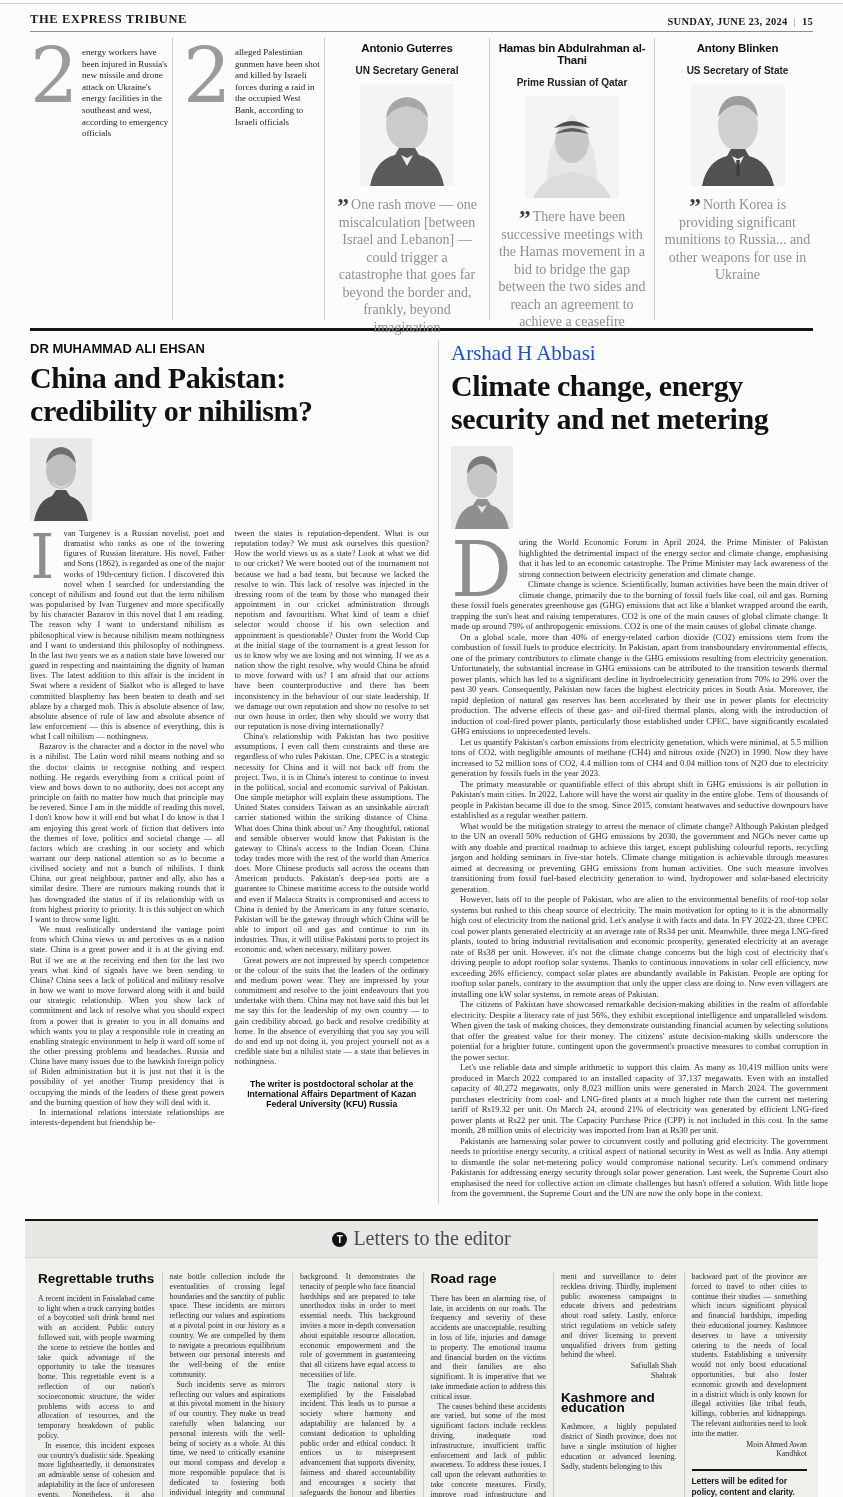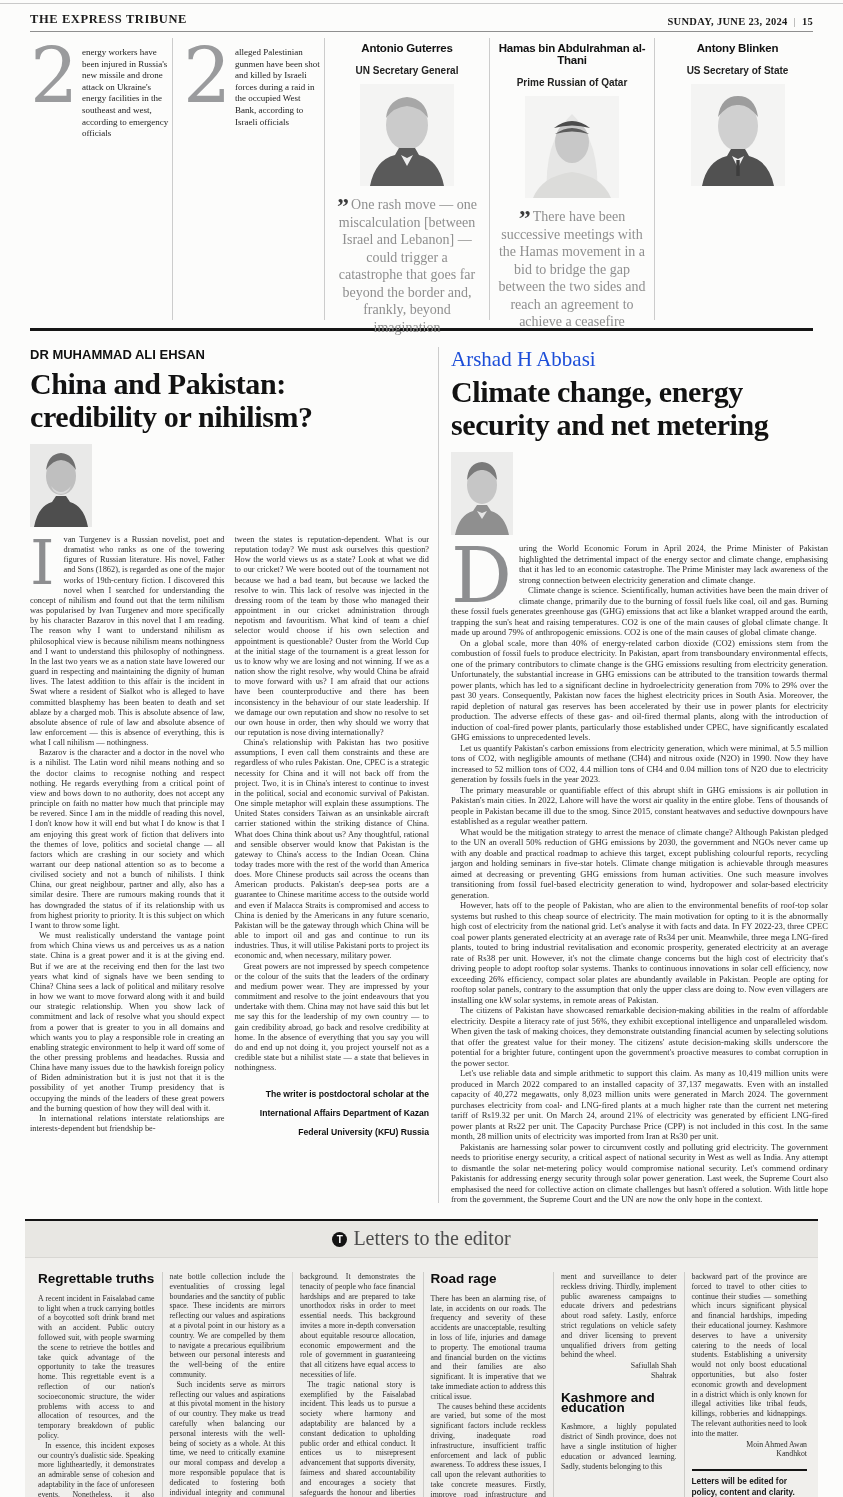--- a/index.html
+++ b/index.html
@@ -25,40 +25,40 @@
   .quote-col:last-child{width:166px;}
   .q-name{font-family:"Liberation Sans",sans-serif;font-weight:bold;font-size:11.5px;color:#111;letter-spacing:-.2px;}
   .q-title{font-family:"Liberation Sans",sans-serif;font-weight:bold;font-size:10px;color:#222;margin-top:11px;}
   .q-photo{width:94px;height:102px;margin:8px auto 10px;}
   .q-photo svg{width:100%;height:100%;display:block;}
   .q-text{font-size:14px;line-height:17.5px;color:#8f8f8f;text-align:center;}
   .q-mark{font-size:24px;line-height:0;color:#3c3c3c;font-weight:bold;margin-right:2px;vertical-align:-5px;}
   
   .rule-black{height:3px;background:#161616;margin:8px 30px 0;}
   
-  .articles{display:flex;margin:0 15px 16px 30px;padding-top:16px;height:872px;overflow:hidden;}
+  .articles{display:flex;margin:0 15px 16px 30px;padding-top:10px;height:872px;overflow:hidden;}
   .article-left{width:409px;flex:none;padding-right:10px;border-right:1px solid #ccc;}
   .article-right{flex:1;padding-left:12px;}
   .kicker{font-family:"Liberation Sans",sans-serif;font-weight:bold;font-size:13px;color:#101010;margin-bottom:5px;}
   .byline{font-size:21px;color:#1d4ed8;margin-bottom:3px;}
   .headline{font-weight:bold;font-size:30px;line-height:33px;letter-spacing:-.4px;color:#121212;}
   .hl-left{max-width:340px;}
   .hl-right{max-width:352px;}
   .author-photo{width:62px;height:83px;margin:11px 0 8px;}
   .author-photo svg{width:100%;height:100%;display:block;}
   .body{font-size:8.3px;line-height:10.15px;text-align:justify;color:#2d2d2d;}
   .body p{text-indent:9px;}
   .body p.np{text-indent:0;}
   .cols{display:flex;gap:10px;}
   .col{width:194.5px;flex:none;}
   .wide{font-size:8.55px;line-height:10.5px;}
   .dropcap{float:left;color:#8d8e90;font-family:"DejaVu Serif",serif;}
   .dc1{font-size:62px;line-height:50px;padding:3px 9px 0 0;}
   .dc2{font-size:76px;line-height:60px;padding:3px 7px 0 0;}
-  .credit{font-family:"Liberation Sans",sans-serif;font-weight:bold;font-size:8.6px;line-height:19px;color:#101010;margin-top:12px;text-align:right;text-indent:0;}
+  .credit{font-family:"Liberation Sans",sans-serif;font-weight:bold;font-size:8.6px;line-height:10px;color:#101010;margin-top:12px;text-align:center;text-indent:0;}
   
   .letters{margin:14px 25px 0;background:#f0efec;border-top:2.5px solid #141414;padding-bottom:320px;}
   .letters-band{background:#e8e7e3;border-bottom:1px solid #d8d7d3;text-align:center;padding:6px 0 7px;color:#4d4d4d;}
   .lt-icon{display:inline-block;width:15px;height:15px;border-radius:50%;background:#141414;color:#fff;font-family:"Liberation Sans",sans-serif;font-weight:bold;font-size:10px;line-height:15px;text-align:center;vertical-align:2px;margin-right:6px;}
   .lt-title{font-size:20px;}
   .letters-cols{display:flex;padding:14px 6px 0;}
   .lcol{width:130.5px;flex:none;padding:0 7px;font-size:7.8px;line-height:9.8px;text-align:justify;color:#2c2c2c;}
   .lcol + .lcol{border-left:1px solid #cccbc7;}
   .lcol p{text-indent:7px;}
   .lcol p.np{text-indent:0;}
@@ -132,20 +132,21 @@
       <div class="q-photo">
         <svg viewBox="0 0 94 102" xmlns="http://www.w3.org/2000/svg">
           <rect width="94" height="102" fill="#f4f4f3"></rect>
           <ellipse cx="47" cy="42" rx="20" ry="25" fill="#d0d0d0"></ellipse>
           <path d="M27 33 Q30 12 47 12 Q64 12 67 33 Q57 20 47 21 Q37 20 27 33 Z" fill="#9d9d9d"></path>
           <path d="M11 102 Q16 77 36 72 L40 65 H54 L58 72 Q78 77 83 102 Z" fill="#515151"></path>
           <path d="M41 72 L47 84 L53 72 L47 75 Z" fill="#ededed"></path>
           <rect x="45.3" y="76" width="3.4" height="16" fill="#3d3d3d"></rect>
         </svg>
       </div>
+      <div class="q-text"><span class="q-mark">”</span><span>North Korea is providing significant munitions to Russia... and other weapons for use in Ukraine</span></div>
     </div>
 
   </div>
 
   <div class="rule-black"></div>
 
   <div class="articles">
 
     <div class="article-left">
       <div class="kicker">DR MUHAMMAD ALI EHSAN</div>

